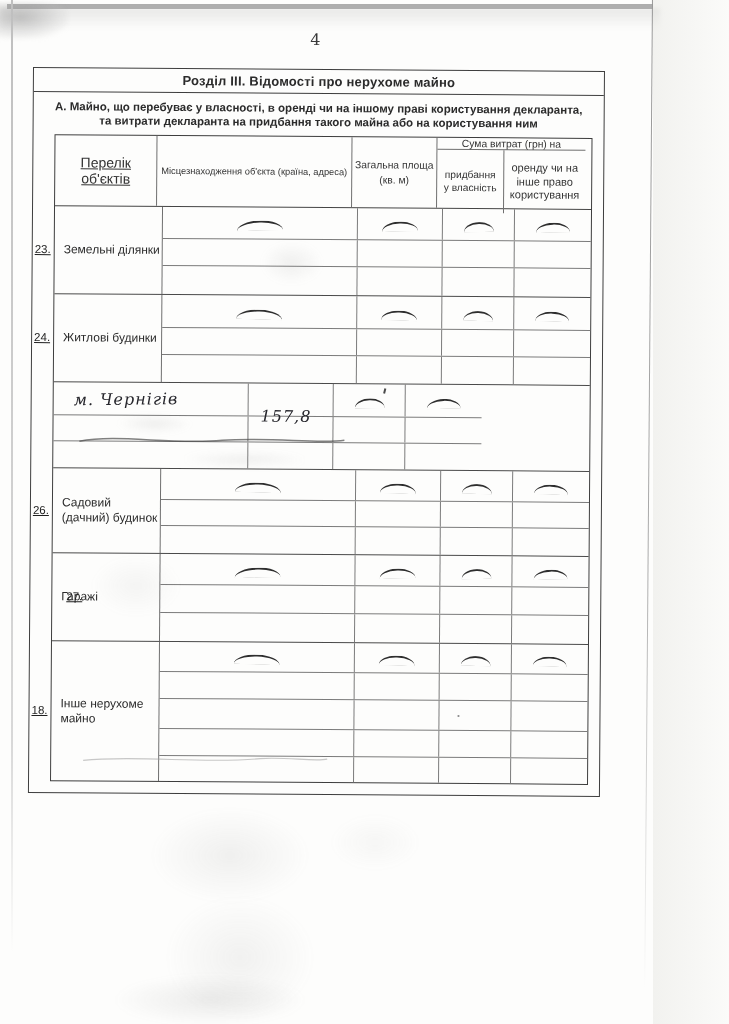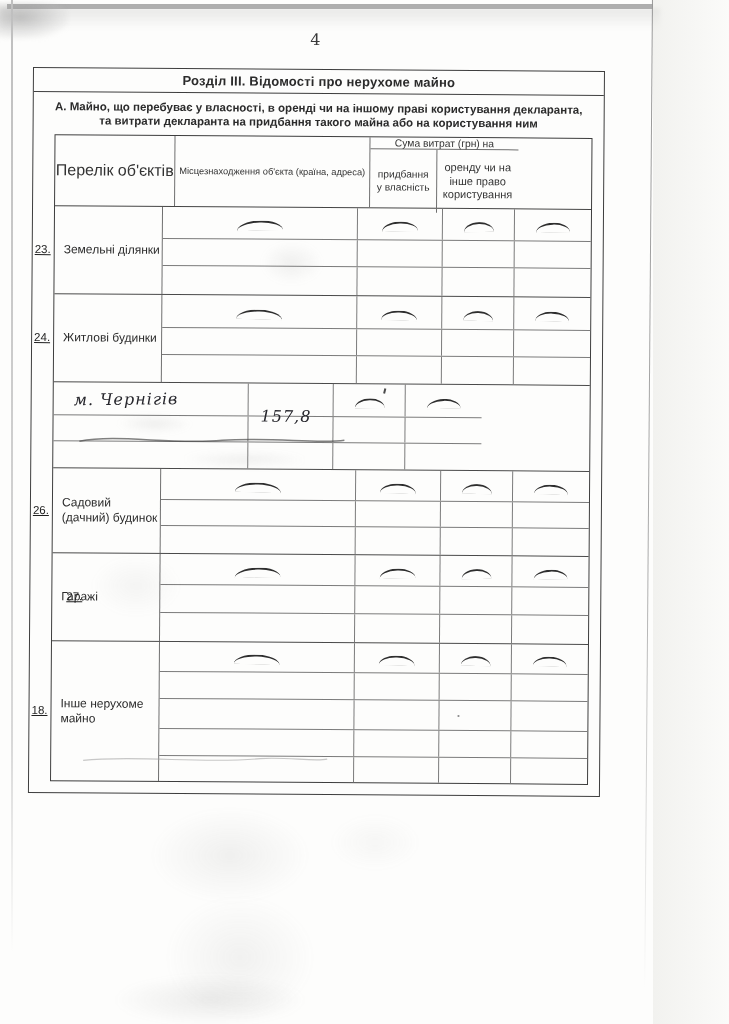--- a/index.html
+++ b/index.html
@@ -32,21 +32,21 @@
     border:1.7px solid #3e3e3e;box-sizing:border-box;}
   .sec-title{height:24px;border-bottom:1.6px solid #3e3e3e;display:flex;align-items:center;
     justify-content:center;font-weight:bold;font-size:13px;letter-spacing:.2px;box-sizing:border-box;}
   .sec-sub{height:42px;display:flex;align-items:center;justify-content:center;text-align:center;
     font-weight:bold;font-size:11.5px;line-height:14px;white-space:pre-line;}
   
   .tbl{position:absolute;left:21px;top:66px;width:538px;border:1.4px solid #3e3e3e;box-sizing:border-box;}
   .thead{display:flex;height:71px;border-bottom:1.2px solid #454545;box-sizing:border-box;color:#333;}
   .hc{box-sizing:border-box;border-right:1px solid #6f6f6f;display:flex;align-items:center;
     justify-content:center;text-align:center;}
-  .h-objects{width:120px;font-size:16px;}
+  .h-objects{width:102px;font-size:14px;text-decoration:underline;}
   .h-location{width:195px;font-size:9.3px;white-space:nowrap;}
   .h-area{width:85px;flex-direction:column;font-size:10.3px;line-height:15px;}
   .h-costs{width:148px;display:flex;flex-direction:column;box-sizing:border-box;}
   .h-costs-top{height:27px;border-bottom:1px solid #6f6f6f;display:flex;align-items:center;
     justify-content:center;box-sizing:border-box;font-size:10.3px;}
   .h-costs-bot{flex:1;display:flex;}
   .h-purchase{width:72px;font-size:10.2px;line-height:13px;padding:0 5px;}
   .h-rent{width:88px;border-right:none;font-size:11px;line-height:13.5px;padding:11px 2px;}
   .tblock{display:flex;border-bottom:1px solid #4a4a4a;box-sizing:border-box;}
   .tbody .tblock:last-child{border-bottom:none;}
@@ -93,20 +93,24 @@
 
   <div class="sec-box">
     <div class="sec-title">Розділ III. Відомості про нерухоме майно</div>
     <div class="sec-sub">А. Майно, що перебуває у власності, в оренді чи на іншому праві користування декларанта,
 та витрати декларанта на придбання такого майна або на користування ним</div>
 
     <div class="tbl">
       <div class="thead">
         <div class="hc h-objects">Перелік об'єктів</div>
         <div class="hc h-location">Місцезнаходження об'єкта (країна, адреса)</div>
+        <div class="hc h-area">
+          <span>Загальна площа</span>
+          <span>(кв. м)</span>
+        </div>
         <div class="h-costs">
           <div class="h-costs-top">Сума витрат (грн) на</div>
           <div class="h-costs-bot">
             <div class="hc h-purchase">придбання у власність</div>
             <div class="hc h-rent">оренду чи на інше право користування</div>
           </div>
         </div>
       </div>
       <div class="tbody">
           <div class="tblock">

